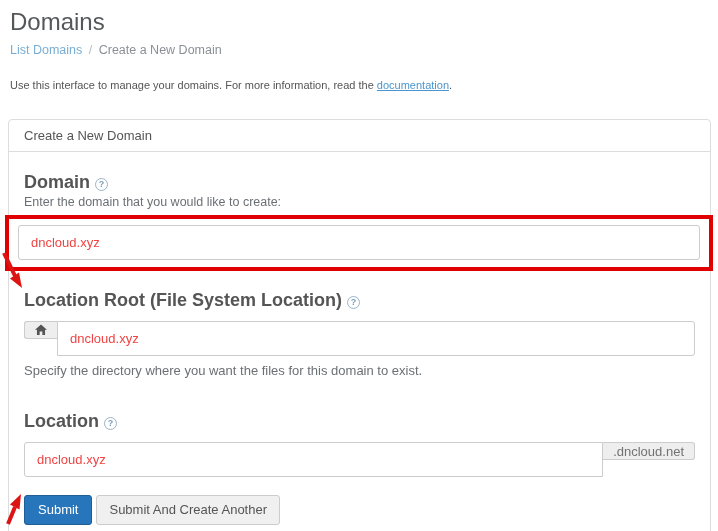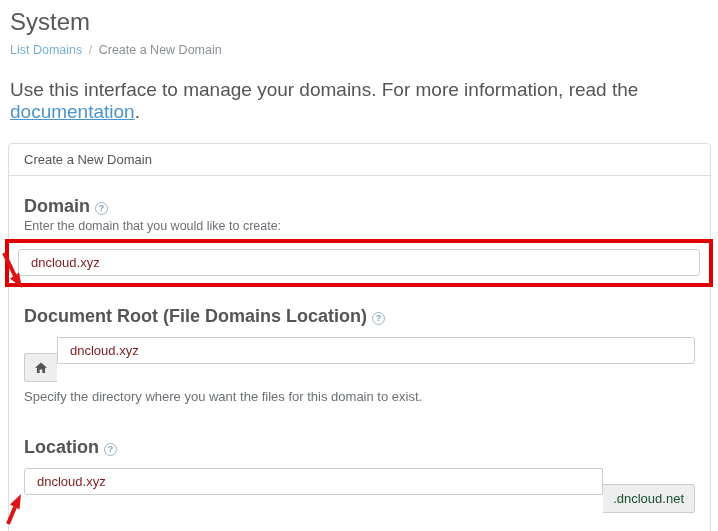--- a/index.html
+++ b/index.html
@@ -9,78 +9,78 @@
     font-size: 13px;
     color: #555;
     padding: 4px 7px 8px 10px;
     position: relative;
   }
   .page-title { font-size: 24px; font-weight: 400; color: #54585a; margin: 4px 0 7px 0; }
   .breadcrumb { font-size: 12.5px; color: #9aa0a6; margin-bottom: 22px; }
   .breadcrumb a { color: #79aed3; text-decoration: none; }
   .breadcrumb .sep { color: #b7bcc0; margin: 0 3px; }
   .breadcrumb .current { color: #8a9096; }
-  .intro { font-size: 19px; color: #555; margin-bottom: 20px; }
+  .intro { font-size: 11px; color: #555; margin-bottom: 28px; }
   .intro a { color: #4a95cd; text-decoration: underline; }
 
   .panel { border: 1px solid #ddd; border-radius: 4px; margin: 0 0 0 -2px; background: #fff; }
   .panel-header { padding: 8px 15px; font-size: 13px; color: #555; border-bottom: 1px solid #ddd; }
   .panel-body { padding: 10px 15px 28px 15px; }
 
   .form-group { margin-top: 10px; }
   .group-label { font-weight: bold; font-size: 18px; color: #555; }
   .help-icon {
     display: inline-block; width: 13px; height: 13px; line-height: 11px;
     border: 1px solid #9ab4c8; border-radius: 50%; color: #7e9db5;
     font-size: 9px; font-weight: bold; text-align: center;
     margin-left: 5px; vertical-align: 1px;
   }
   .group-desc { font-size: 12.5px; color: #6b7075; margin-top: 2px; }
 
   input[type="text"] {
-    height: 27px; width: 100%; border: 1px solid #ccc; border-radius: 3px;
-    padding: 0 12px; font-size: 13px; color: #7f1d1d; background: #fff;
+    height: 35px; width: 100%; border: 1px solid #ccc; border-radius: 3px;
+    padding: 0 12px; font-size: 13px; color: #ef4444; background: #fff;
     font-family: "Liberation Sans", "DejaVu Sans", sans-serif; outline: none;
   }
 
   .highlight-rect {
     border: 4px solid #e00000;
     margin: 6px -18px 0 -19px;
     padding: 6px 9px 7px 9px;
   }
 
   .check-row { margin-top: 9px; font-size: 13px; color: #555; display: flex; align-items: center; }
   .check-row input { width: 13px; height: 13px; margin: 0 8px 0 5px; }
 
   .input-group { display: flex; margin-top: 10px; }
   .input-addon {
-    background: #eee; border: 1px solid #ccc; color: #14532d;
+    background: #eee; border: 1px solid #ccc; color: #737373;
     display: flex; align-items: center; justify-content: center;
-    padding: 0 10px; height: 29px; font-size: 13px; white-space: nowrap; margin-top: 16px;
+    padding: 0 10px; height: 18px; font-size: 13px; white-space: nowrap;
   }
   .input-addon.left { border-right: 0; border-radius: 3px 0 0 3px; width: 33px; }
   .input-addon.right { border-left: 0; border-radius: 0 3px 3px 0; }
   .input-group input { border-radius: 0 3px 3px 0; flex: 1; }
   .input-group input.has-right { border-radius: 3px 0 0 3px; }
   .field-hint { font-size: 13px; color: #6b7075; margin-top: 7px; }
 
   .actions { margin-top: 18px; display: flex; align-items: flex-start; }
   .btn {
     font-family: "Liberation Sans", "DejaVu Sans", sans-serif;
     font-size: 13px; border-radius: 3px; padding: 6px 13px; cursor: pointer; line-height: 1.2;
   }
   .btn-primary { background: #2776bb; color: #fff; border: 1px solid #1f5e96; }
   .btn-default { background: #f0f0f0; color: #555; border: 1px solid #ccc; margin-left: 4px; padding: 6px 12px; }
 
   .annot { position: absolute; pointer-events: none; }
 </style>
 </head>
 <body>
 
-<h1 class="page-title">System</h1>
+<h1 class="page-title">Domains</h1>
 
 <div class="breadcrumb">
   <a href="#">List Domains</a>
   <span class="sep">/</span>
   <span class="current">Create a New Domain</span>
 </div>
 
 <p class="intro"><span>Use this interface to manage your domains. For more information, read the </span><a href="#">documentation</a><span>.</span></p>
 
 <div class="panel">
@@ -89,21 +89,21 @@
 
     <div class="form-group">
       <span class="group-label">Domain</span><span class="help-icon">?</span>
       <div class="group-desc">Enter the domain that you would like to create:</div>
       <div class="highlight-rect">
         <input type="text" value="dncloud.xyz" style="">
       </div>
     </div>
 
     <div class="form-group" style="margin-top:19px;">
-      <span class="group-label">Document Root (File Domains Location)</span><span class="help-icon">?</span>
+      <span class="group-label">Location Root (File System Location)</span><span class="help-icon">?</span>
       <div class="input-group">
         <span class="input-addon left">
           <svg width="15" height="14" viewBox="0 0 16 15">
               <path d="M8 0 L16 7 h-2.6 v7 h-3.6 v-4.6 h-3.6 V14 H2.6 V7 H0 z" fill="#555"></path>
             </svg>
         </span>
         <input type="text" value="dncloud.xyz" style="">
       </div>
       <div class="field-hint">Specify the directory where you want the files for this domain to exist.</div>
     </div>

